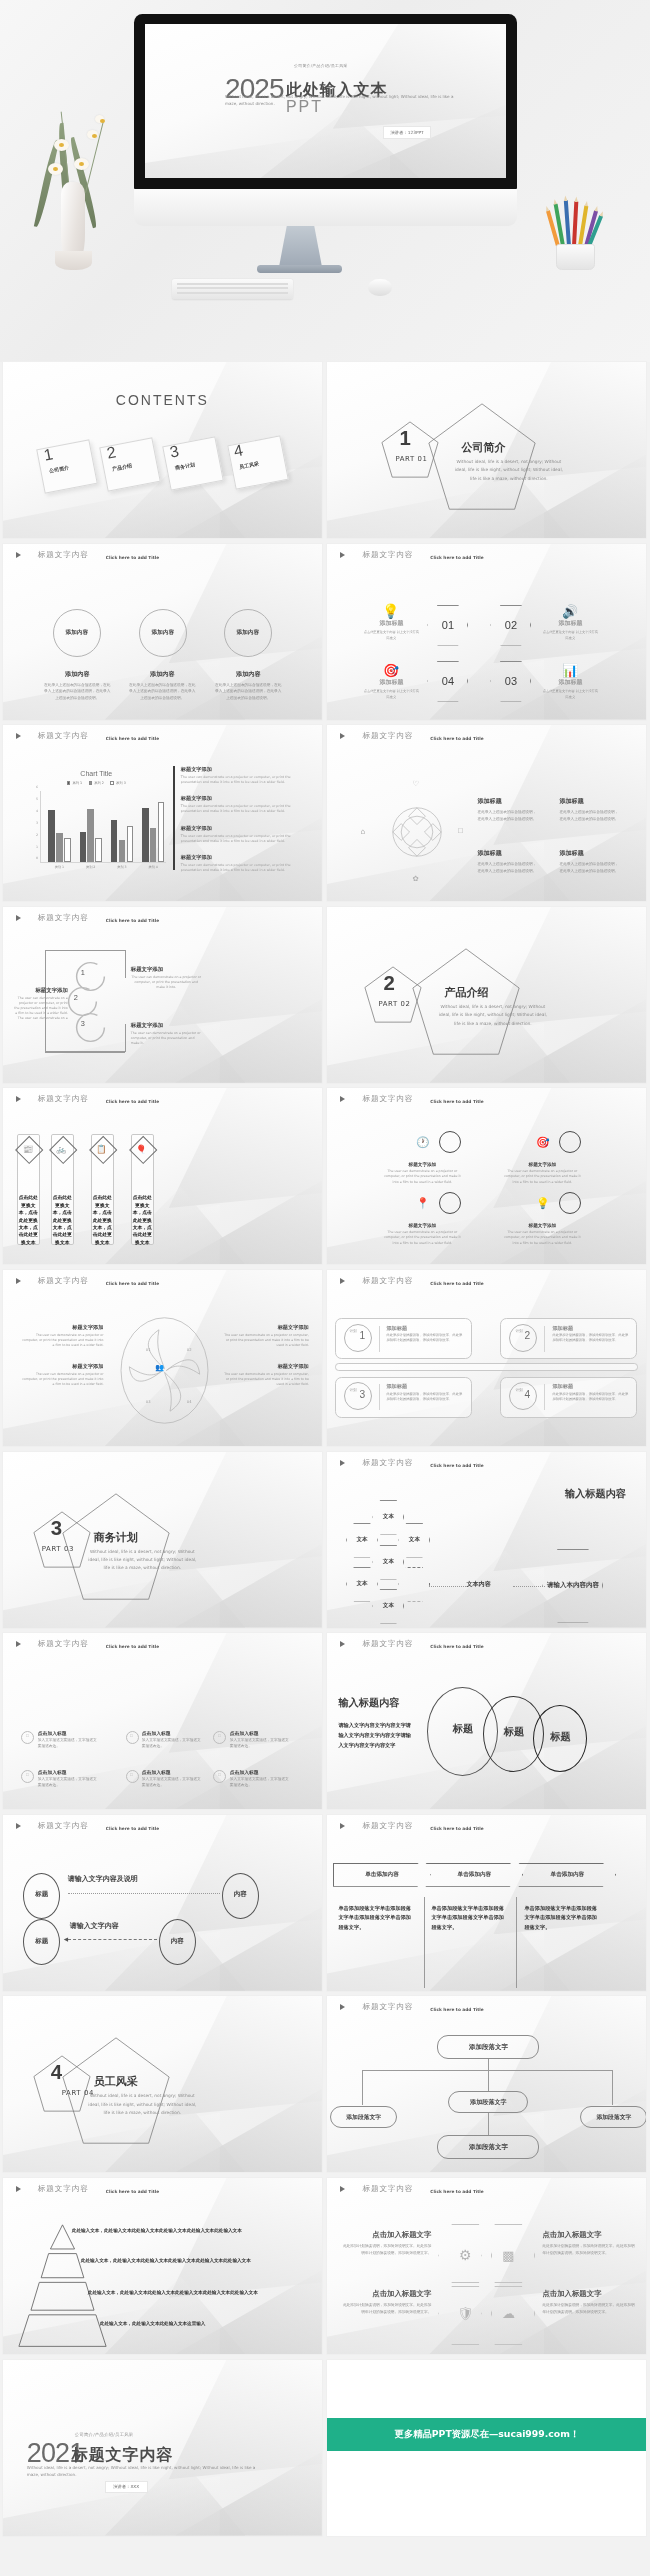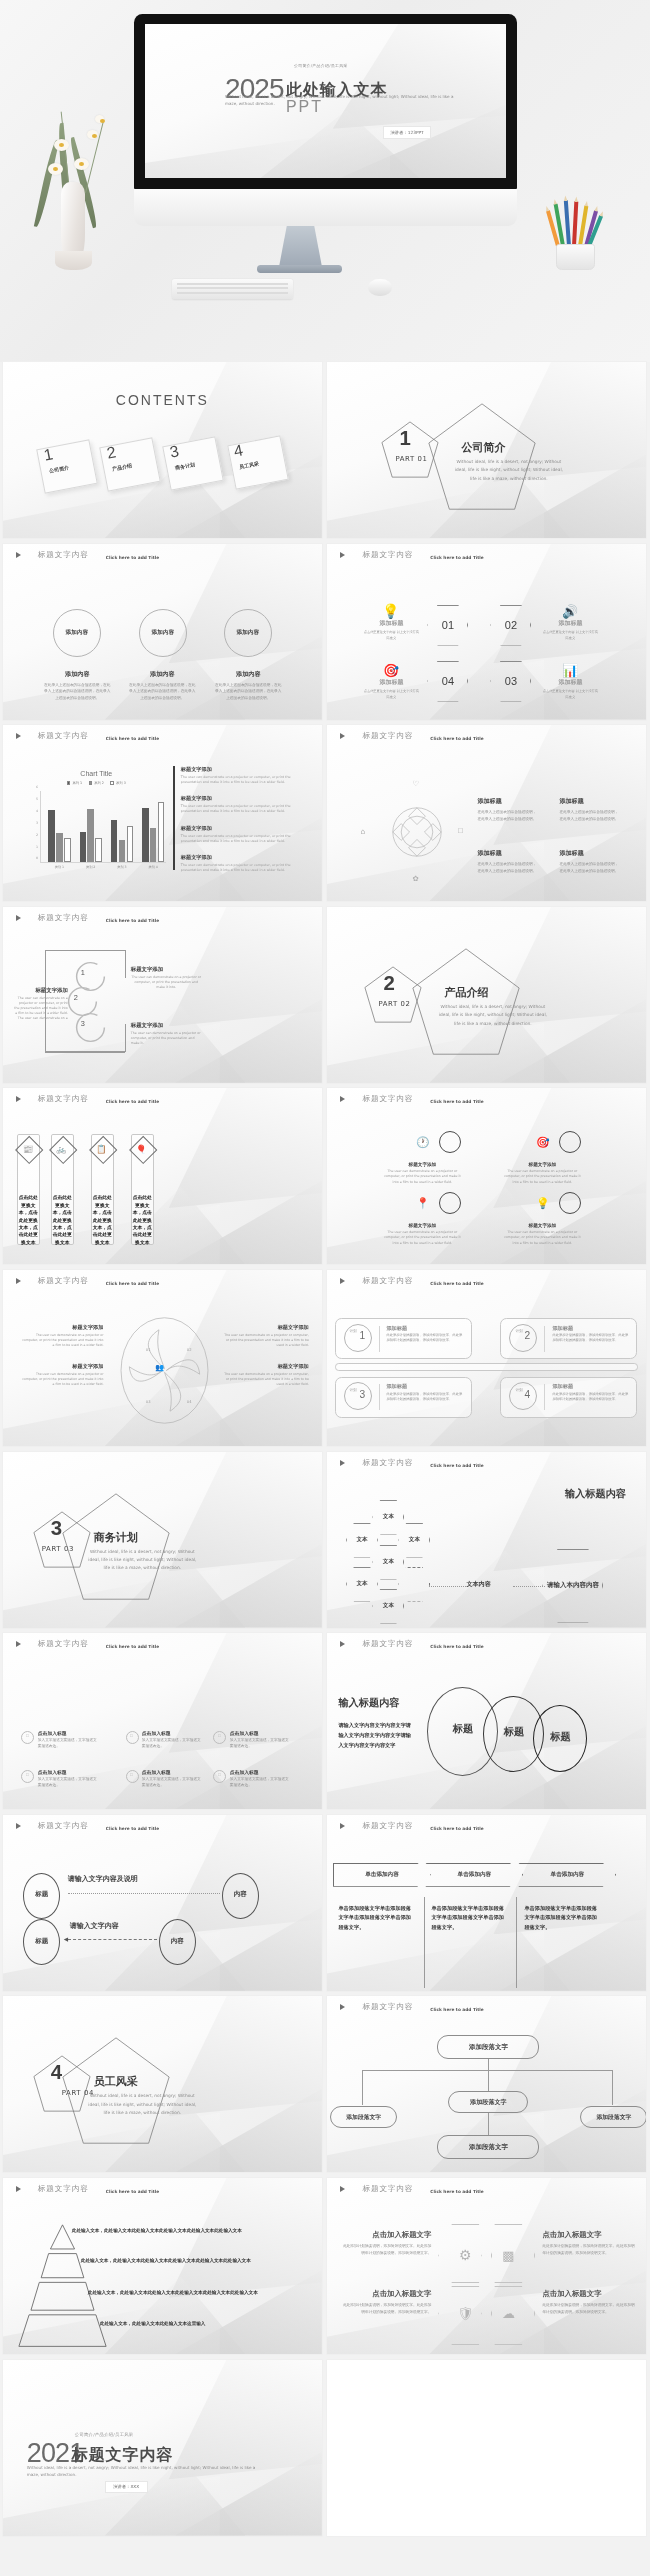--- a/index.html
+++ b/index.html
@@ -1093,16 +1093,19 @@
           <span class="f5"></span>
         </div>
       <div class="slide-top-label" style="left:72px;top:72px;font-size:4.3px;">公司简介/产品介绍/员工风采</div>
       <div style="position:absolute;left:24px;top:78px;font-size:27px;color:#6a6a6a;font-weight:300;letter-spacing:-0.9px;">2021</div>
       <div style="position:absolute;left:69px;top:85px;font-size:16px;font-weight:700;color:#4c4c4c;font-family:'DejaVu Sans',sans-serif;letter-spacing:0.9px;">标题文字内容</div>
       <div style="position:absolute;left:24px;top:104px;width:232px;font-size:4.1px;color:#8f8f8f;line-height:1.8;font-family:'DejaVu Sans',sans-serif;">Without ideal, life is a desert, not angry; Without ideal, life is like night, without light; Without ideal, life is like a maze, without direction.</div>
       <div style="position:absolute;left:102px;top:121px;padding:2.8px 7.4px;background:#fff;border:0.9px solid #e7e7e7;font-size:4.3px;color:#6d6d6d;font-family:'DejaVu Sans',sans-serif;">演讲者：XXX</div>
     </div>
 
     <div class="promo">
+      <div class="band1">
+        <span>更多精品PPT资源尽在—sucai999.com！</span>
+        </div>
     </div>
   </div>
 </div>
 
 
 </body></html>

